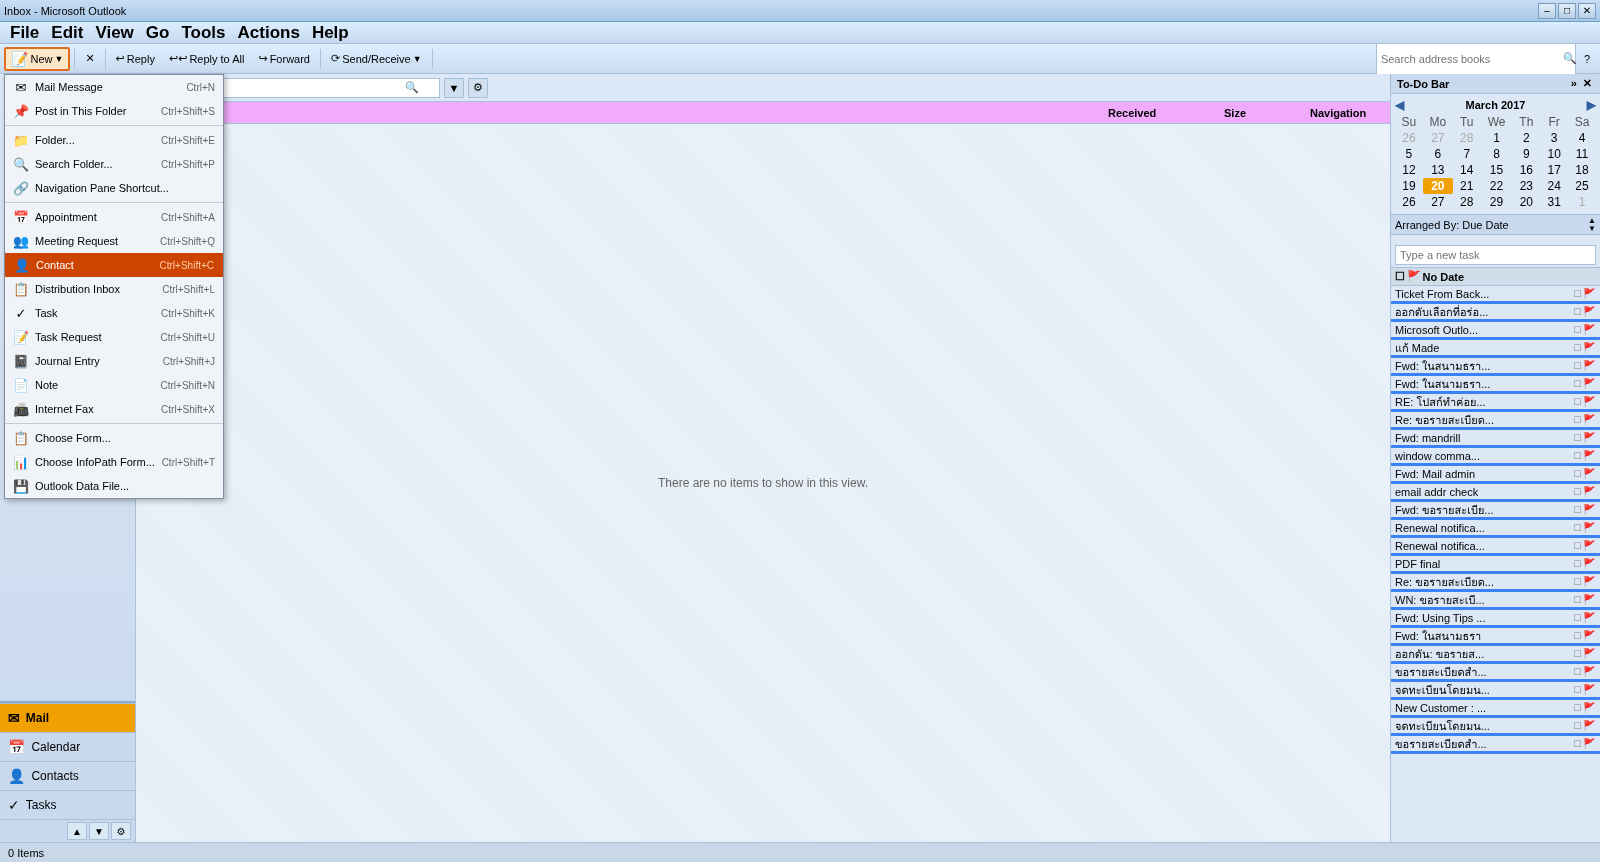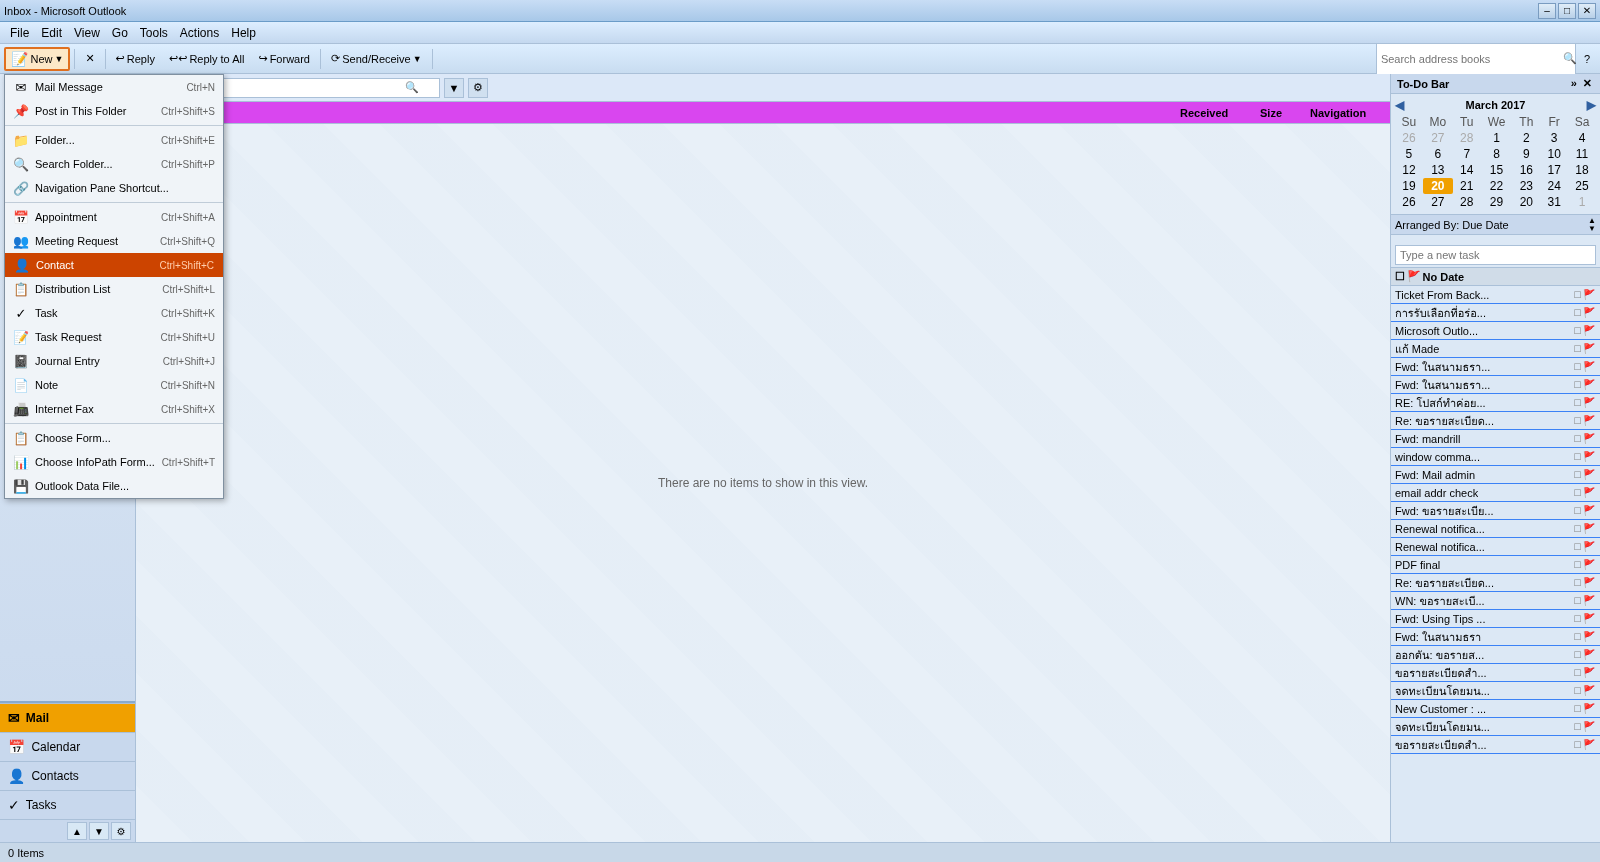--- a/index.html
+++ b/index.html
@@ -28,23 +28,24 @@
     #menubar {
       background: linear-gradient(to bottom, #ddeeff, #c4d8ef);
       height: 22px;
       display: flex;
       align-items: center;
       padding: 0 4px;
       border-bottom: 1px solid #aac0d8;
     }
     .menu-item {
       padding: 2px 6px;
-      font-size: 12px;
+      font-size: 17px;
       cursor: pointer;
       color: #000;
+      font-weight: bold;
     }
 
     
     #toolbar {
       background: linear-gradient(to bottom, #ddeeff, #c8dcf0);
       height: 30px;
       display: flex;
       align-items: center;
       padding: 0 4px;
       border-bottom: 1px solid #aac0d8;
@@ -146,23 +147,23 @@
     }
     .inbox-search input { border: none; outline: none; font-size: 11px; width: 260px; background: transparent; }
     .inbox-search-btn {
       width: 20px; height: 20px; display: flex; align-items: center; justify-content: center;
       border: 1px solid #aac0d8; background: #d0e0f0; cursor: pointer;
     }
 
     #column-headers {
       display: flex; align-items: center;
       height: 22px; padding: 0 4px;
-      background: #d946ef;
+      background: #f0abfc;
       border-bottom: 1px solid #aac0d8;
-      font-size: 11px; font-weight: bold;
+      font-size: 11px; font-weight: bold; gap: 36px;
     }
     .col-header { padding: 0 4px; cursor: pointer; }
     .col-subject { flex: 1; }
     .col-received { width: 80px; }
     .col-size { width: 50px; }
     .col-categories { width: 80px; }
 
     #inbox-content {
       flex: 1;
       display: flex; align-items: center; justify-content: center;
@@ -242,21 +243,21 @@
       font-size: 11px; font-weight: bold;
     }
 
     #task-list {
       flex: 1;
       overflow-y: auto;
     }
     .task-item {
       display: flex; align-items: center; justify-content: flex-end;
       padding: 1px 4px; height: 18px;
-      border-bottom: 1px solid #3b82f6;
+      border-bottom: 3px solid #3b82f6;
       font-size: 11px; cursor: pointer;
     }
     .task-left { display: flex; align-items: center; gap: 2px; flex: 1; overflow: hidden; }
     .task-text { overflow: hidden; text-overflow: ellipsis; white-space: nowrap; }
     .task-right { display: flex; align-items: center; gap: 2px; }
     .task-check { font-size: 9px; color: #888; }
     .task-flag-btn { color: #cc4400; font-size: 10px; }
 
     
     #statusbar {
@@ -531,21 +532,21 @@
       <div class="task-left">
         <span class="task-text">Ticket From Back...</span>
       </div>
       <div class="task-right">
         <span class="task-check">☐</span>
         <span class="task-flag-btn">🚩</span>
       </div>
     </div>
         <div class="task-item">
       <div class="task-left">
-        <span class="task-text">การรับเลือกที่อร่อ...</span>
+        <span class="task-text">ออกตับเลือกที่อร่อ...</span>
       </div>
       <div class="task-right">
         <span class="task-check">☐</span>
         <span class="task-flag-btn">🚩</span>
       </div>
     </div>
         <div class="task-item">
       <div class="task-left">
         <span class="task-text">Microsoft Outlo...</span>
       </div>
@@ -824,21 +825,21 @@
     <div class="dd-item highlighted dd-item-bordered">
       <div class="dd-item-left">
         <span class="dd-icon">👤</span>
         <span>Contact</span>
       </div>
       <span class="dd-shortcut">Ctrl+Shift+C</span>
     </div>
     <div class="dd-item">
       <div class="dd-item-left">
         <span class="dd-icon">📋</span>
-        <span>Distribution List</span>
+        <span>Distribution Inbox</span>
       </div>
       <span class="dd-shortcut">Ctrl+Shift+L</span>
     </div>
     <div class="dd-item">
       <div class="dd-item-left">
         <span class="dd-icon">✓</span>
         <span>Task</span>
       </div>
       <span class="dd-shortcut">Ctrl+Shift+K</span>
     </div>

